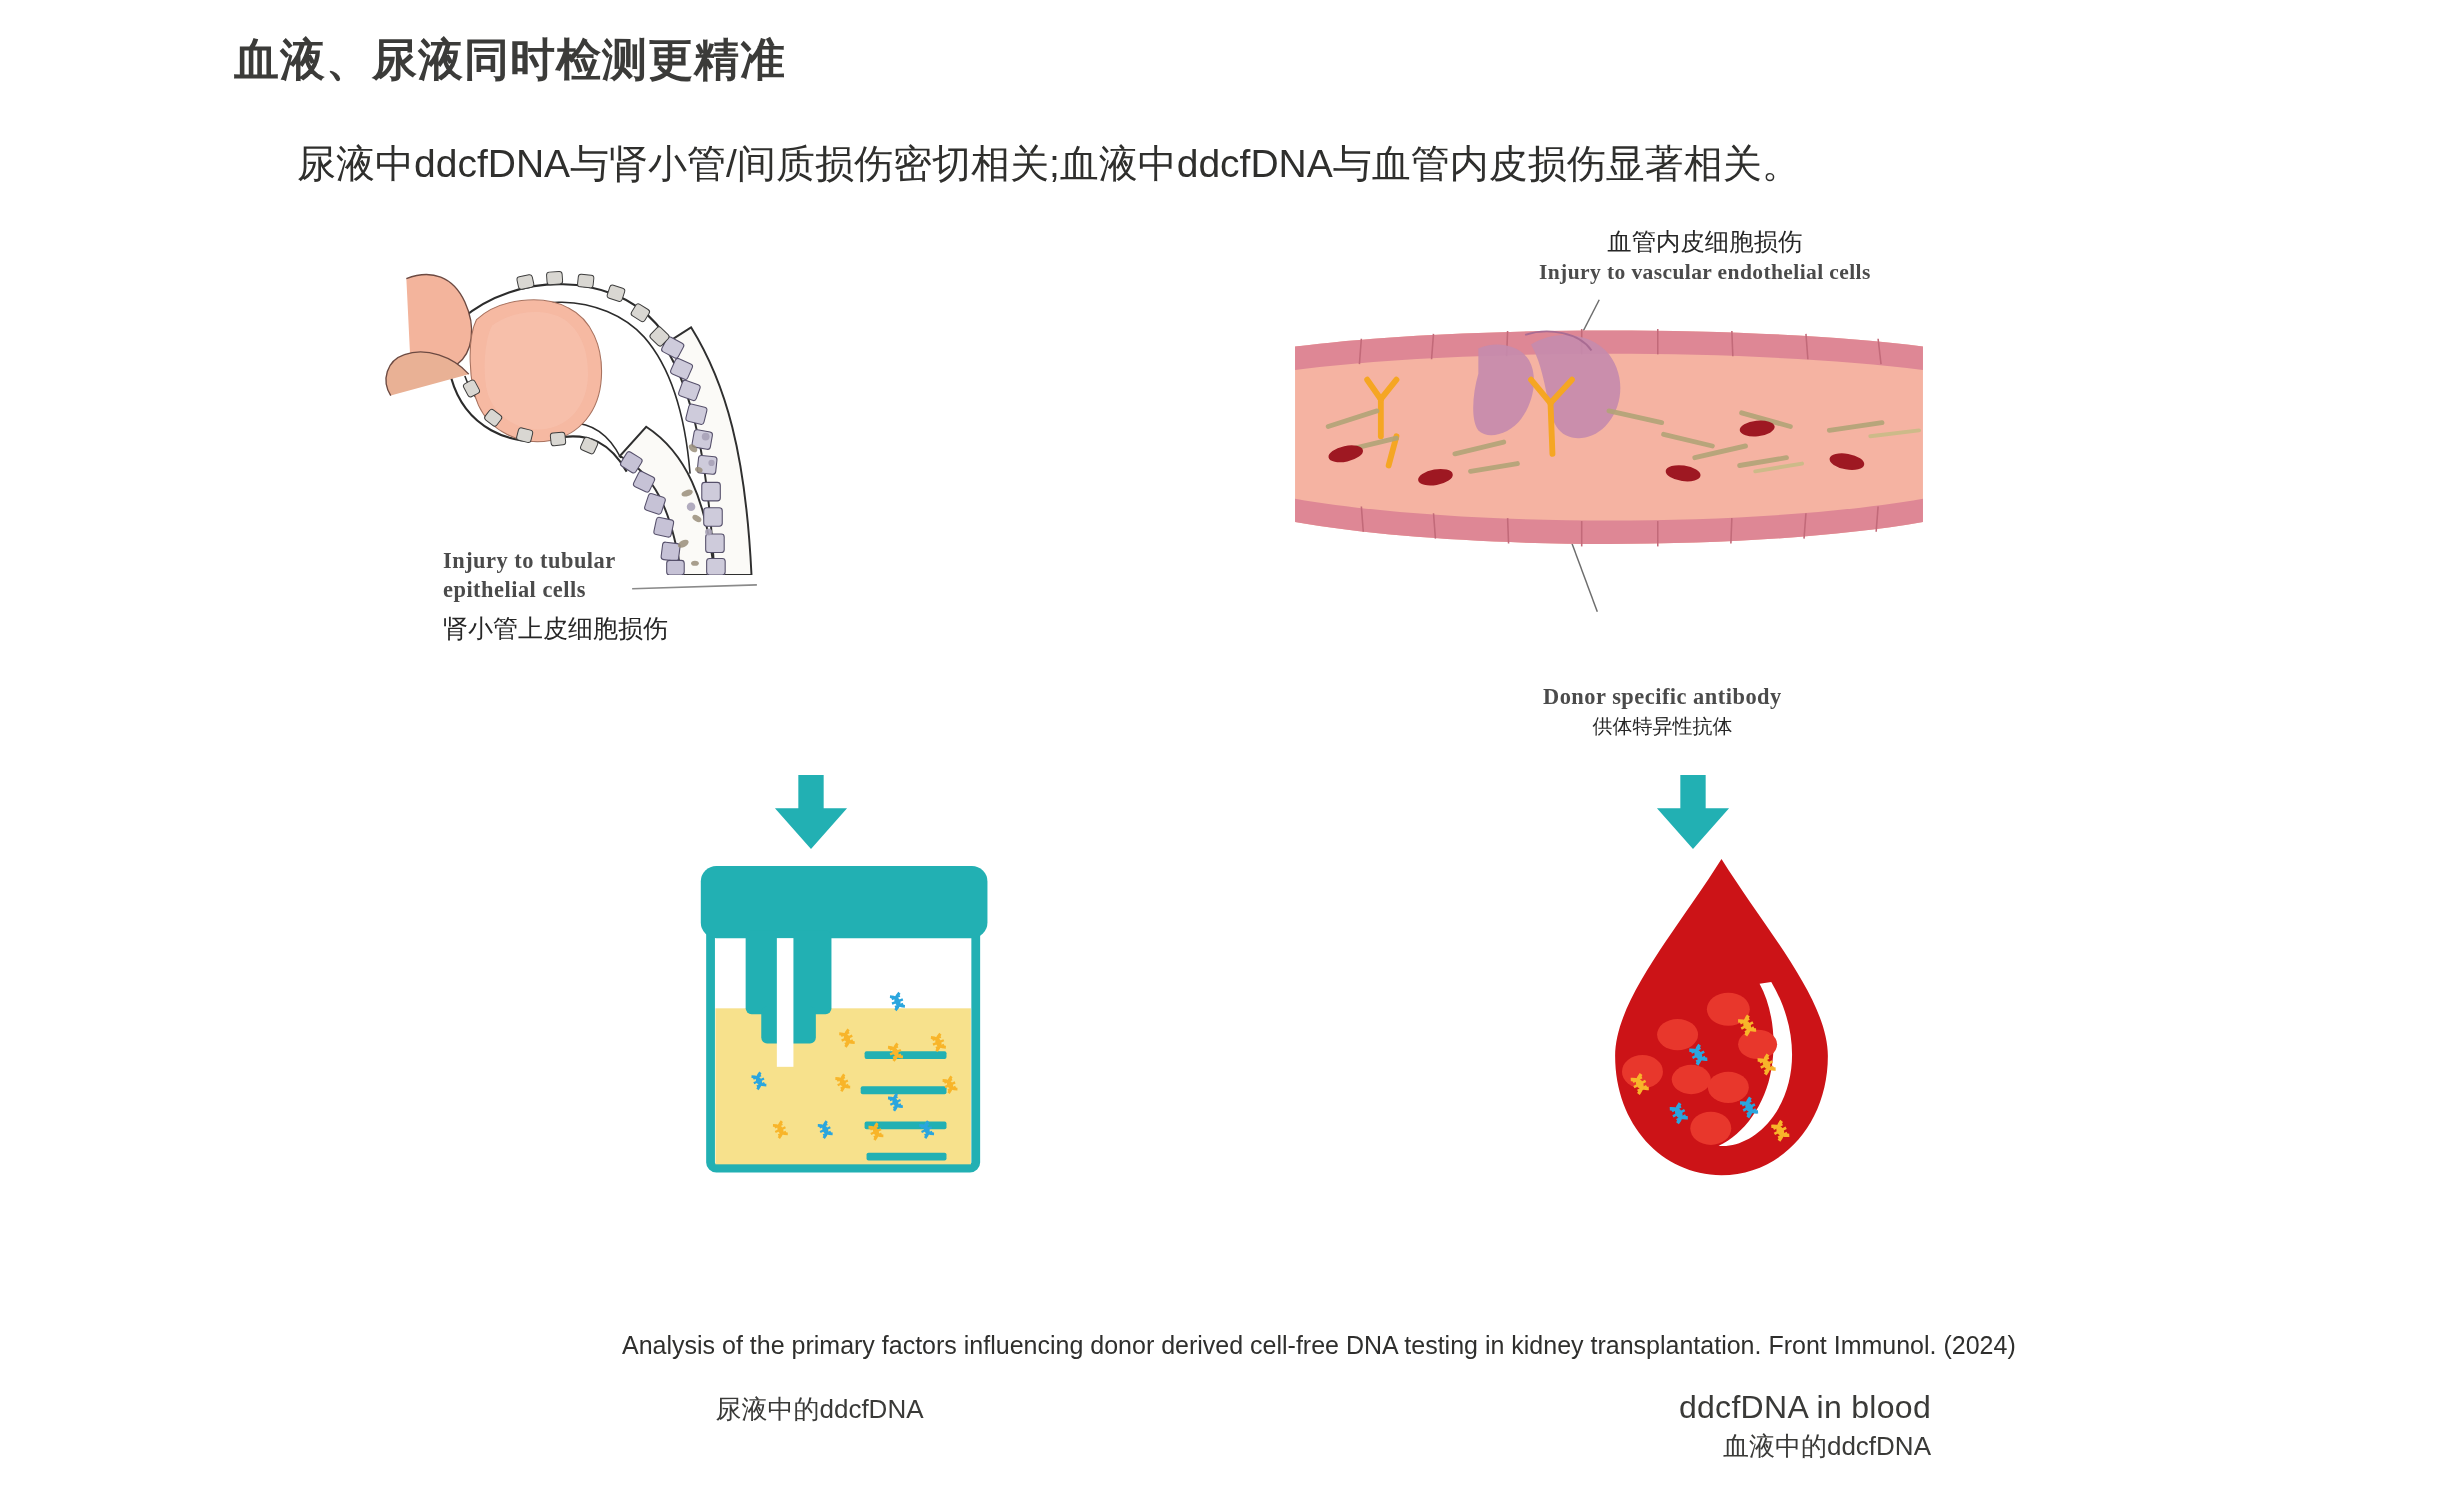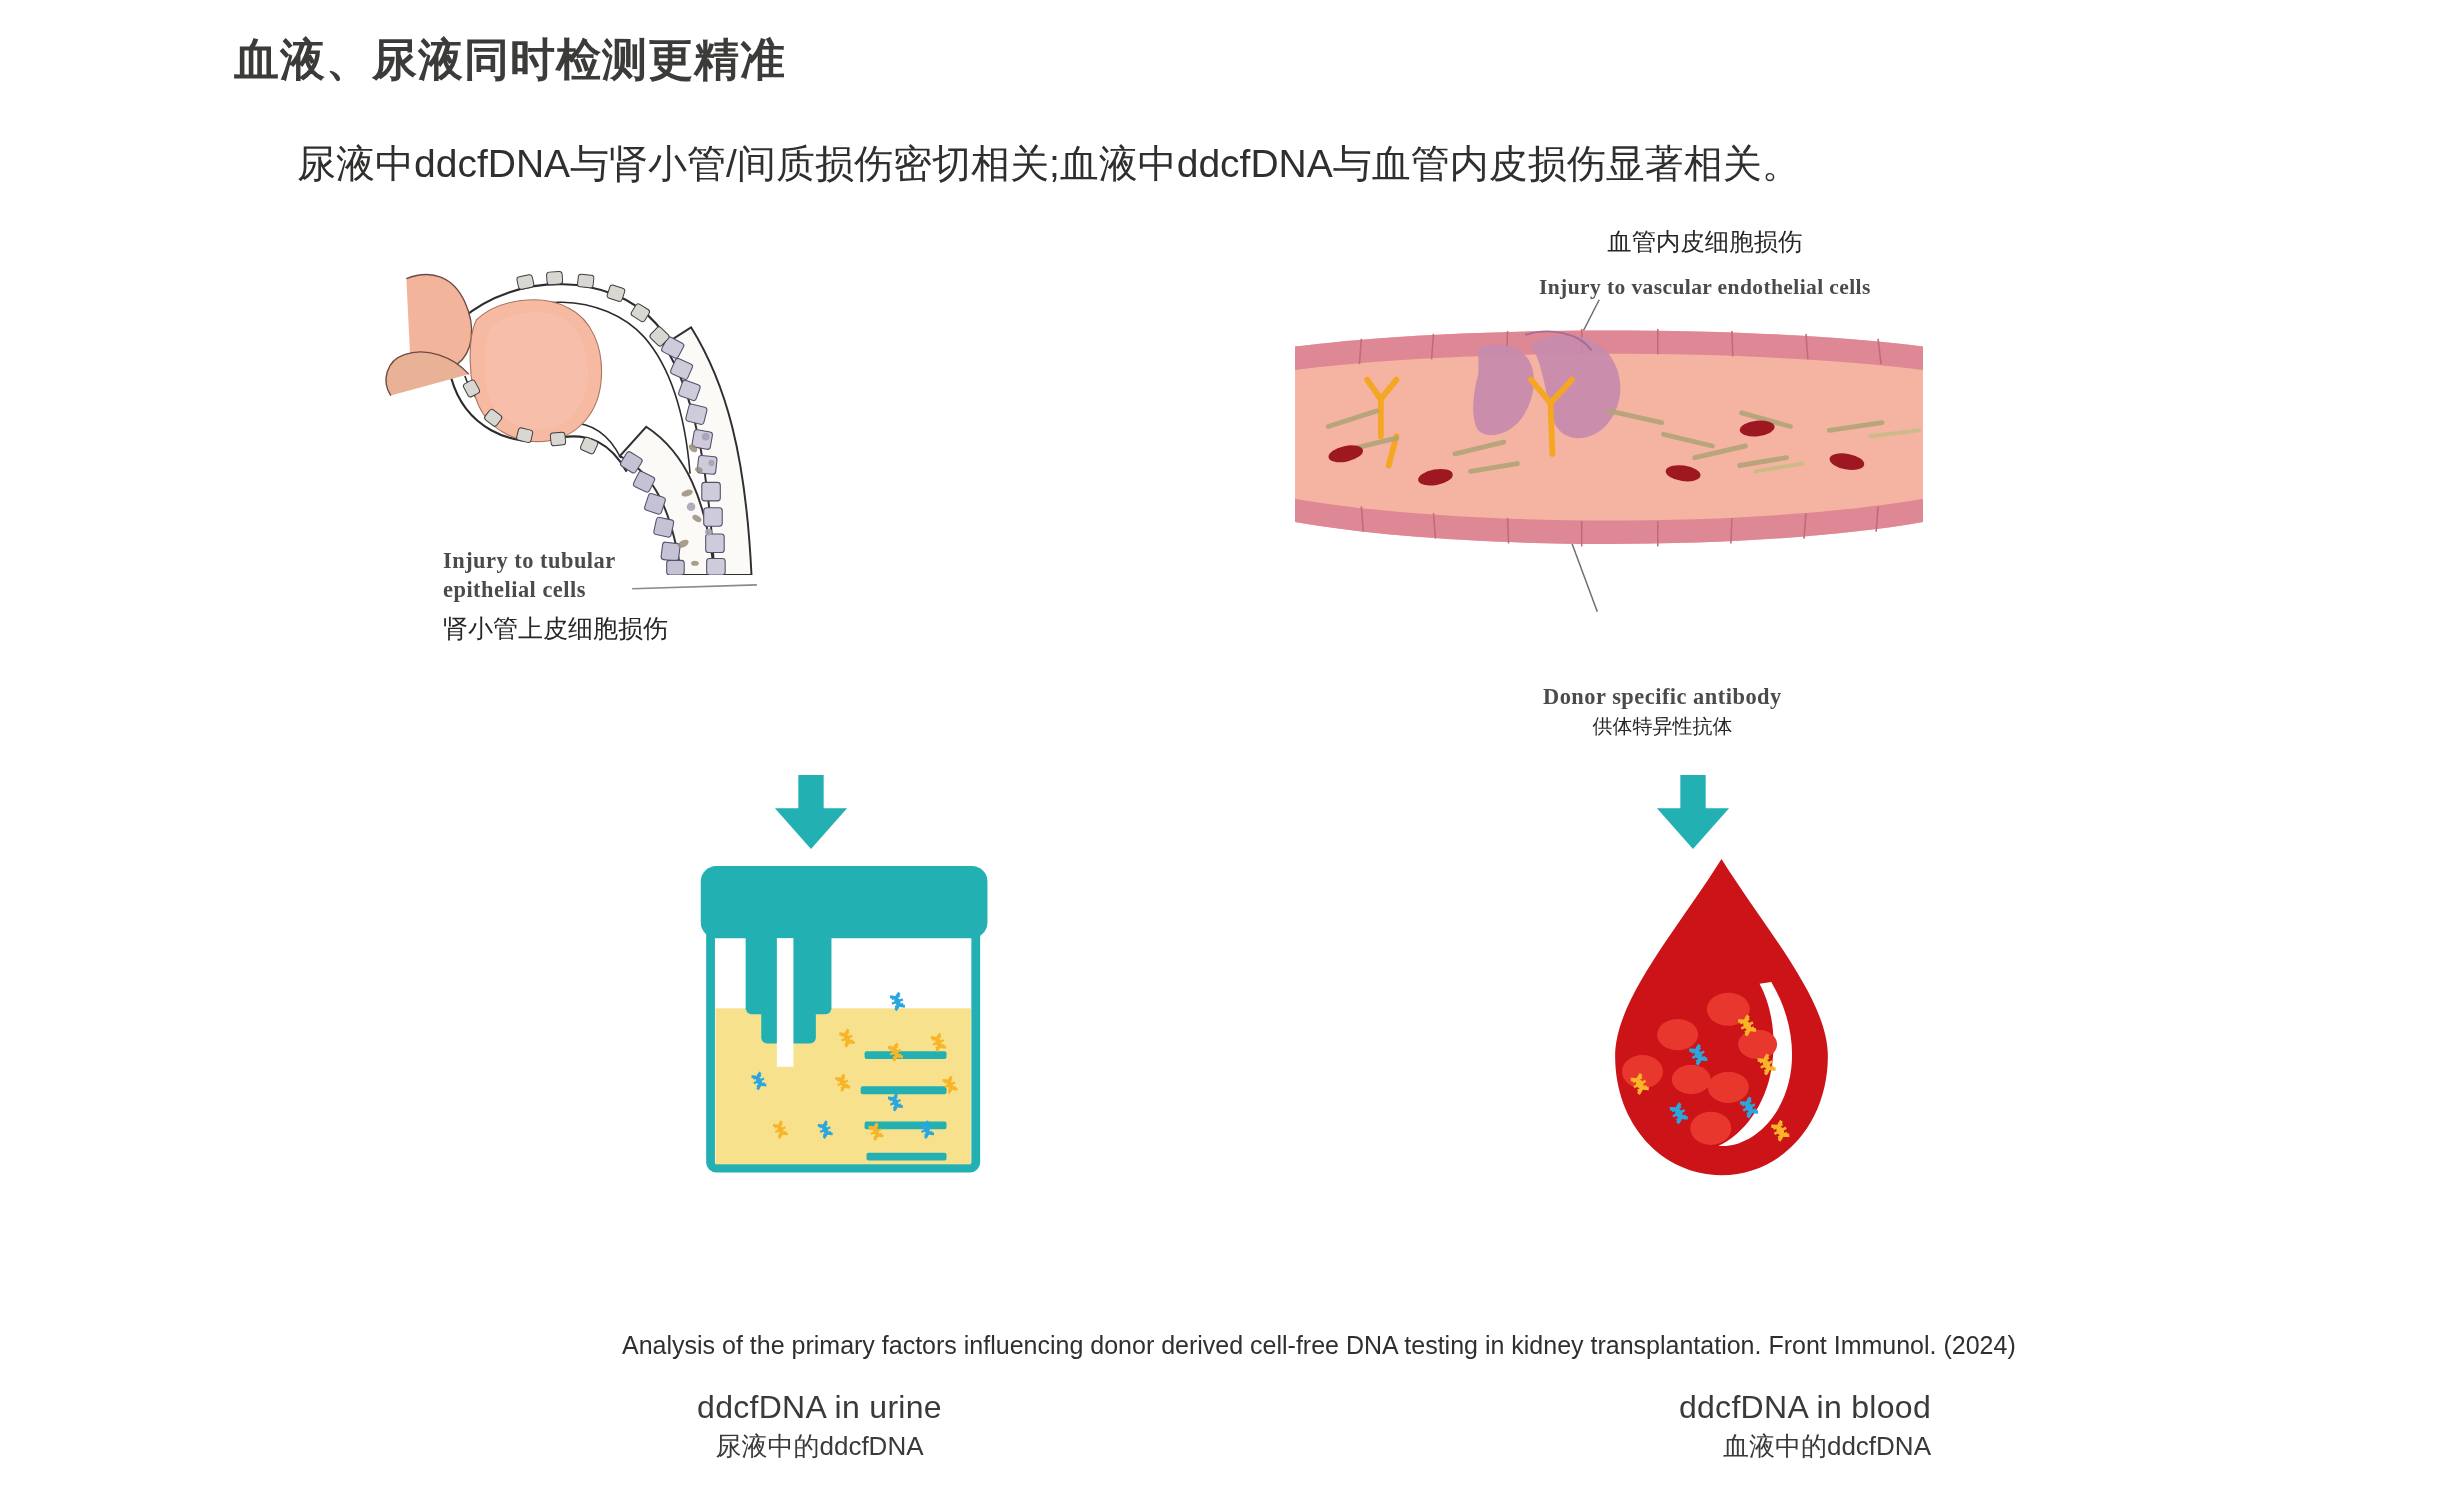--- a/index.html
+++ b/index.html
@@ -67,21 +67,21 @@
   }
   #callout-tubular .callout-en { font-size: 22.4px; line-height: 29px; letter-spacing: 0.5px; }
   #callout-tubular .callout-zh { font-size: 25px; margin-top: 7.8px; }
 
   #callout-endothelial {
     left: 252px;
     top: -37px;
     text-align: center;
   }
   #callout-endothelial .callout-zh { font-size: 24.4px; }
-  #callout-endothelial .callout-en { font-size: 21.5px; margin-top: 17px; letter-spacing: 0.4px; }
+  #callout-endothelial .callout-en { font-size: 21.5px; margin-top: 2px; letter-spacing: 0.4px; }
 
   #callout-dsa {
     left: 256px;
     top: 421px;
     text-align: center;
   }
   #callout-dsa .callout-en { font-size: 22.4px; letter-spacing: 0.5px; }
   #callout-dsa .callout-zh { font-size: 20px; margin-top: 2.9px; }
 
   
@@ -297,21 +297,20 @@
         <path d="M1 4 L13 4 M-1 10 L15 10 M1 16 L13 16" stroke="#F8B52A" stroke-width="3.2"></path>
       </g>
       <g transform="translate(232,272) rotate(-25) scale(0.72)">
         <path d="M0 0 C 12 6 12 14 0 20 M14 0 C 2 6 2 14 14 20" stroke="#2BA6DE" stroke-width="4" fill="none"></path>
         <path d="M1 4 L13 4 M-1 10 L15 10 M1 16 L13 16" stroke="#2BA6DE" stroke-width="3.2"></path>
       </g>
     </g>
   </svg>
 
   <div class="specimen-caption" id="caption-urine">
-    <div class="caption-en">ddcfDNA in urine</div>
     <div class="caption-zh">尿液中的ddcfDNA</div>
   </div>
 </div>
 
 <div class="panel" id="panel-blood">
 
   <div class="figure-box">
 
     <div class="callout" id="callout-endothelial">
       <div class="callout-zh">血管内皮细胞损伤</div>

